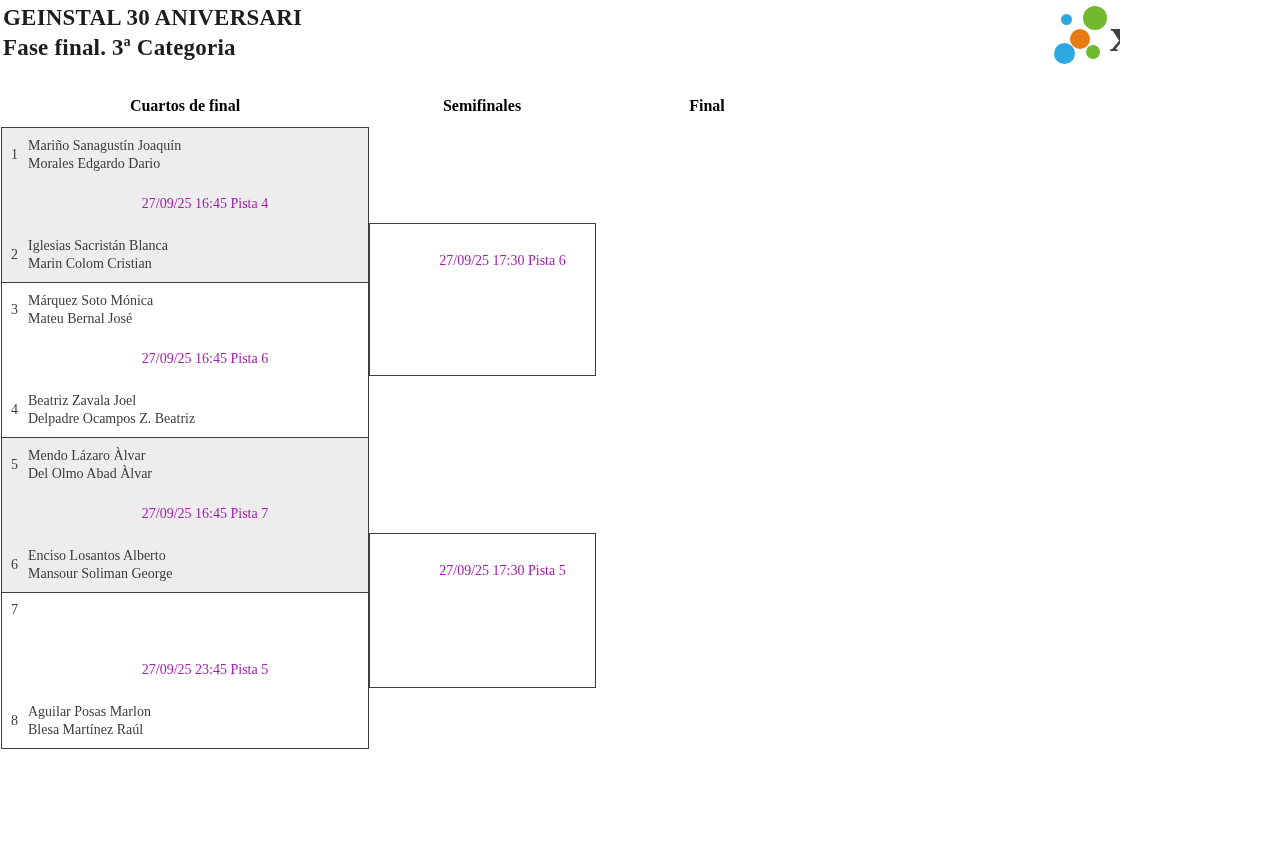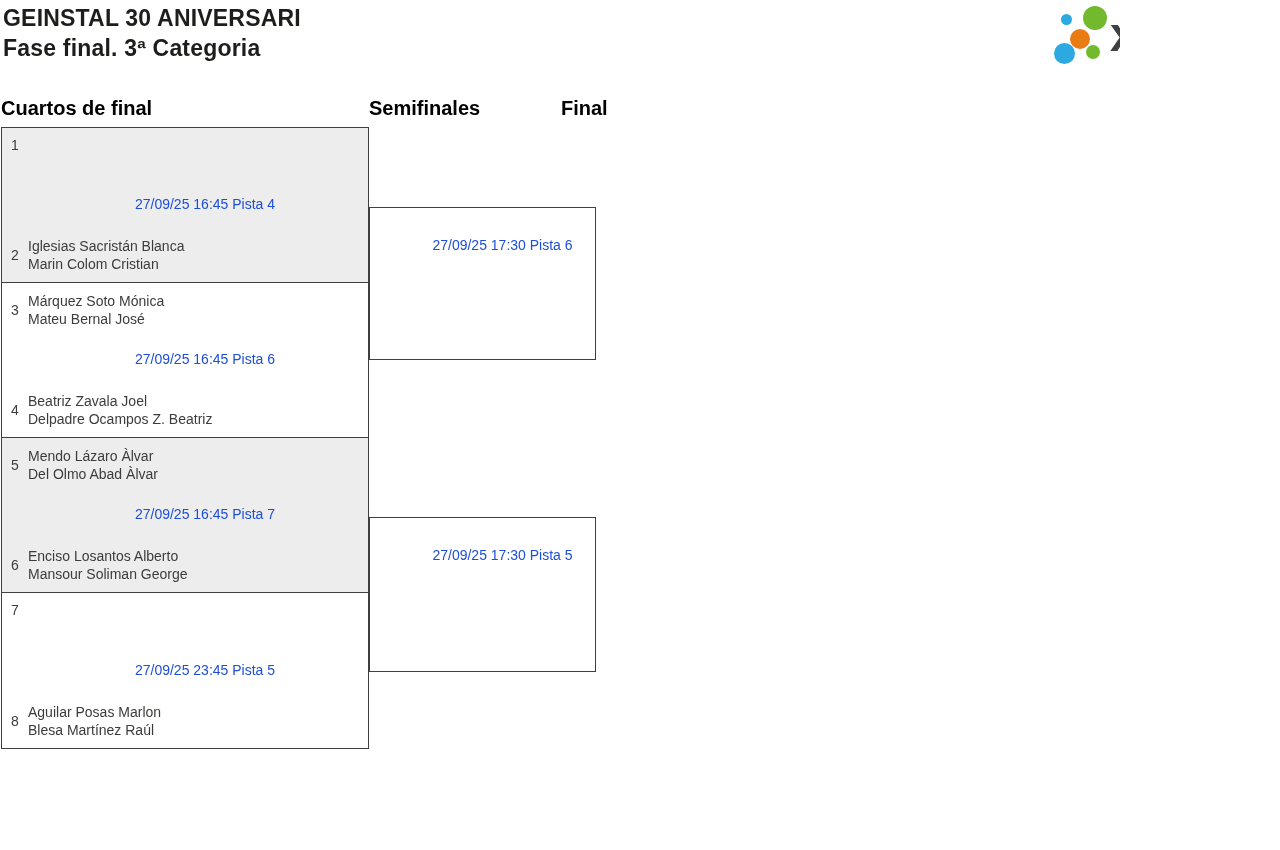--- a/index.html
+++ b/index.html
@@ -1,60 +1,60 @@
 <!DOCTYPE html>
 <html><head>
 <meta charset="utf-8">
 <style>
   html,body { margin:0; padding:0; background:#fff; }
   .page {
     position:relative; width:1120px; height:850px; background:#ffffff;
-    font-family:Liberation Sans, sans-serif; color:#3c3c3b; overflow:hidden;
+    font-family:Liberation Serif, serif; color:#3c3c3b; overflow:hidden;
   }
   
   .title { position:absolute; left:3px; top:3px; font-size:23px; font-weight:700;
            color:#1d1d1b; line-height:30px; letter-spacing:0.2px; }
   
   .logo { position:absolute; left:1048px; top:4px; width:232px; height:68px; }
   .dot { position:absolute; border-radius:50%; }
   .dot.blue-sm  { left:13px; top:10px; width:11px; height:11px; background:#2ba9e0; }
   .dot.green-lg { left:35px; top:2px;  width:24px; height:24px; background:#72b92d; }
   .dot.orange   { left:22px; top:25px; width:20px; height:20px; background:#e87b14; }
   .dot.blue-lg  { left:6px;  top:39px; width:21px; height:21px; background:#2ba9e0; }
   .dot.green-sm { left:38px; top:41px; width:14px; height:14px; background:#72b92d; }
   .logo-text { position:absolute; left:62px; top:0; line-height:62px; font-size:48px;
                font-weight:800; color:#404040; letter-spacing:-2px; }
   
-  .col-h { position:absolute; top:97px; font-size:20px;
+  .col-h { position:absolute; top:97px; text-align:center; font-size:16px;
            font-weight:700; color:#000; }
   .col-h.h1 { left:1px;   width:368px; }
   .col-h.h2 { left:369px; width:226px; }
-  .col-h.h3 { left:561px; width:224px; }
+  .col-h.h3 { left:595px; width:224px; }
   
   .bracket { position:absolute; left:1px; top:127px; width:880px; height:640px; }
   .match { position:absolute; box-sizing:border-box; border:1px solid #3f3f3e; background:#ffffff; }
   .match.shaded { background:#ededed; }
   .qf  { left:0; width:368px; }
   .qf1 { top:0;     height:156px; }
   .qf2 { top:155px; height:156px; }
   .qf3 { top:310px; height:156px; }
   .qf4 { top:465px; height:157px; }
-  .sf  { left:368px; width:227px; background:transparent; }
+  .sf  { left:368px; width:227px; background:transparent;margin-top:16px; }
   .sf1 { top:80px;  height:153px; }
   .sf2 { top:390px; height:155px; }
   .final-box { left:594px; top:156px; width:225px; height:311px; background:transparent; }
   
   .team { position:absolute; left:0; display:flex; align-items:center; }
   .team.top { top:9px; }
   .team.bottom { bottom:9px; }
   .seed { flex:none; width:17px; padding-left:9px; font-size:14px; color:#3c3c3b; }
   .names { display:flex; flex-direction:column; }
   .names .nm { font-size:14px; line-height:18px; color:#3c3c3b; white-space:nowrap; }
   .date { position:absolute; left:0; right:0; text-align:center; font-size:14px;
-          color:#1d4ed8; white-space:nowrap;padding-left:40px; }
+          color:#a21caf; white-space:nowrap;padding-left:40px; }
   .qf .date { top:50%; margin-top:-9px; }
   .sf .date { top:29px; }
   .final-box .date { top:109px; }
 </style>
 </head>
 <body>
 
 <div class="page">
 
   <div class="title">
@@ -73,20 +73,24 @@
 
   <div class="col-h h1">Cuartos de final</div>
   <div class="col-h h2">Semifinales</div>
   <div class="col-h h3">Final</div>
 
   <div class="bracket">
 
     <div class="match qf qf1 shaded">
       <div class="team top">
         <span class="seed">1</span>
+        <span class="names">
+          <span class="nm">Mariño Sanagustín Joaquín</span>
+          <span class="nm">Morales Edgardo Dario</span>
+        </span>
       </div>
       <div class="date">27/09/25 16:45 Pista 4</div>
       <div class="team bottom">
         <span class="seed">2</span>
         <span class="names">
           <span class="nm">Iglesias Sacristán Blanca</span>
           <span class="nm">Marin Colom Cristian</span>
         </span>
       </div>
     </div>

